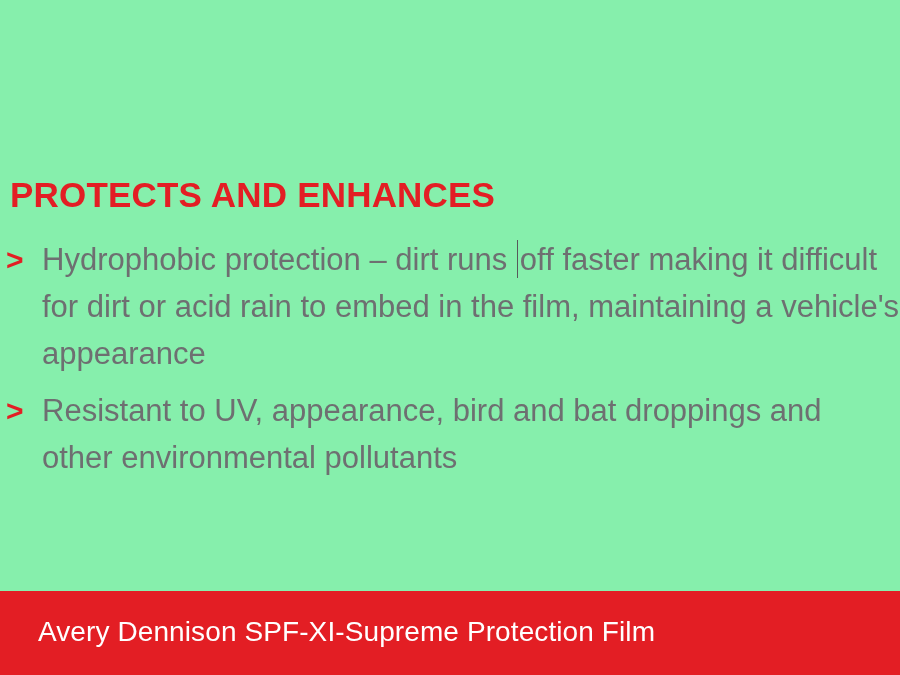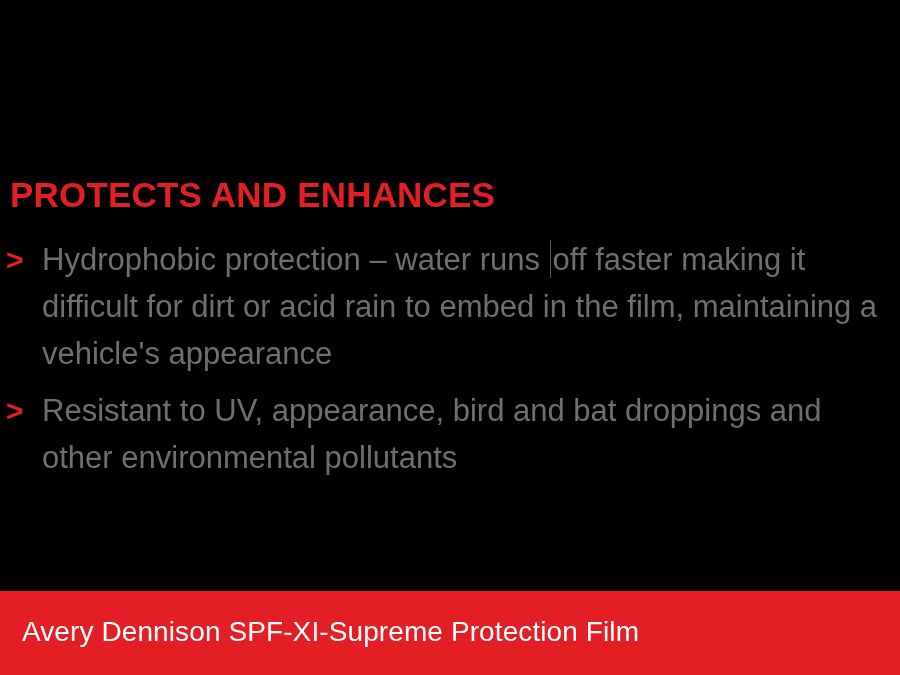--- a/index.html
+++ b/index.html
@@ -9,21 +9,21 @@
     background: #ffffff;
   }
   body {
     font-family: "Liberation Sans", sans-serif;
   }
 
   .slide {
     position: relative;
     width: 900px;
     height: 675px;
-    background: #000000;
+    background: #86efac;
     overflow: hidden;
   }
 
   
   .slide-heading {
     position: absolute;
     left: 10px;
     top: 175px;
     width: 860px;
     font-family: "Liberation Sans", sans-serif;
@@ -88,21 +88,21 @@
     position: absolute;
     left: 0;
     right: 0;
     top: 591px;
     height: 84px;
     background: #E31E24;
   }
 
   .footer-text {
     position: absolute;
-    left: 22px;
+    left: 38px;
     top: 0;
     height: 84px;
     line-height: 82px;
     font-family: "Liberation Sans", sans-serif;
     font-size: 28px;
     font-weight: normal;
     color: #FFFFFF;
     letter-spacing: 0.1px;
     white-space: nowrap;
   }
@@ -111,21 +111,21 @@
 <body>
 
 <div class="slide">
 
   <div class="slide-heading">PROTECTS AND ENHANCES</div>
 
   <div class="bullet-list">
 
     <div class="bullet-item">
       <span class="bullet-marker">&gt;</span>
-      <span class="bullet-text"><span>Hydrophobic protection – water runs </span><span class="text-caret"></span><span>off faster making it difficult for dirt or acid rain to embed in the film, maintaining a vehicle's appearance</span></span>
+      <span class="bullet-text"><span>Hydrophobic protection – dirt runs </span><span class="text-caret"></span><span>off faster making it difficult for dirt or acid rain to embed in the film, maintaining a vehicle's appearance</span></span>
     </div>
 
     <div class="bullet-item">
       <span class="bullet-marker">&gt;</span>
       <span class="bullet-text">Resistant to UV, appearance, bird and bat droppings and other environmental pollutants</span>
     </div>
 
   </div>
 
   <div class="footer-bar">

